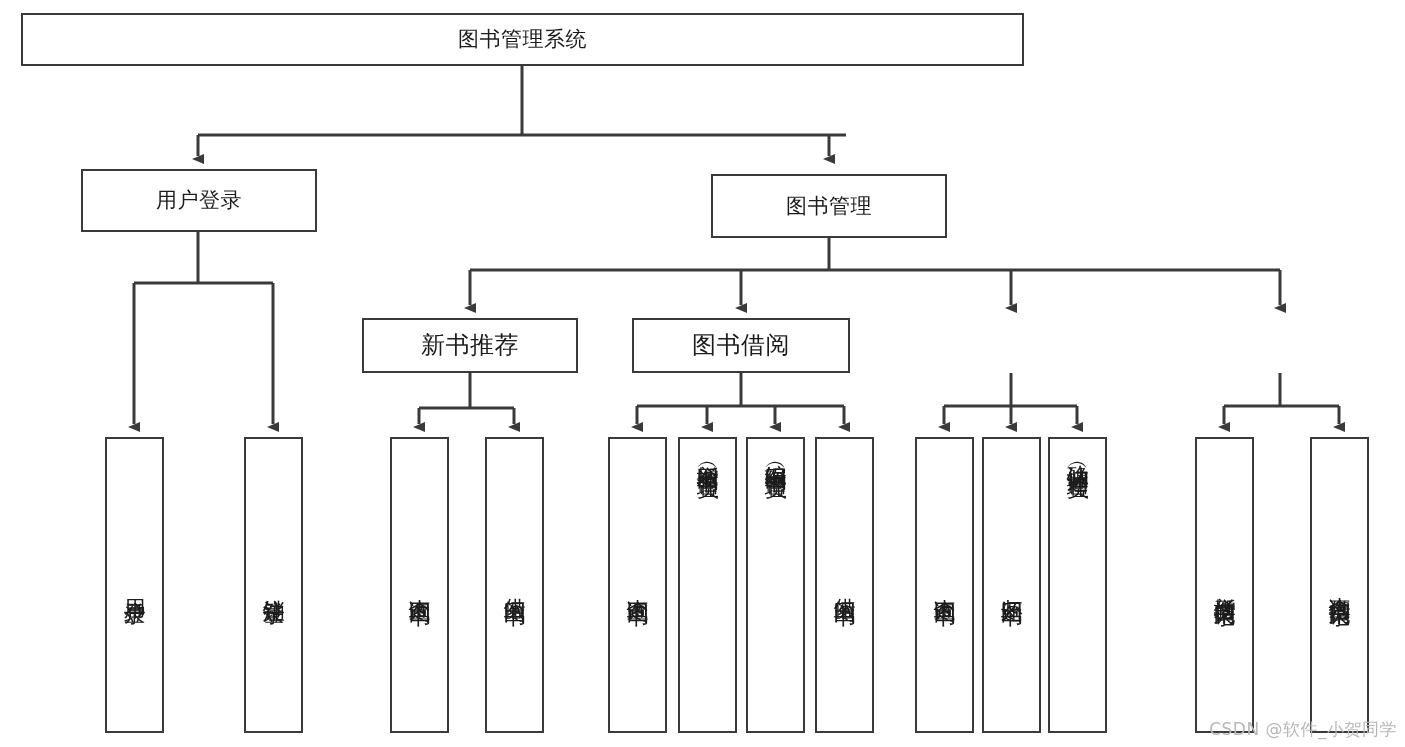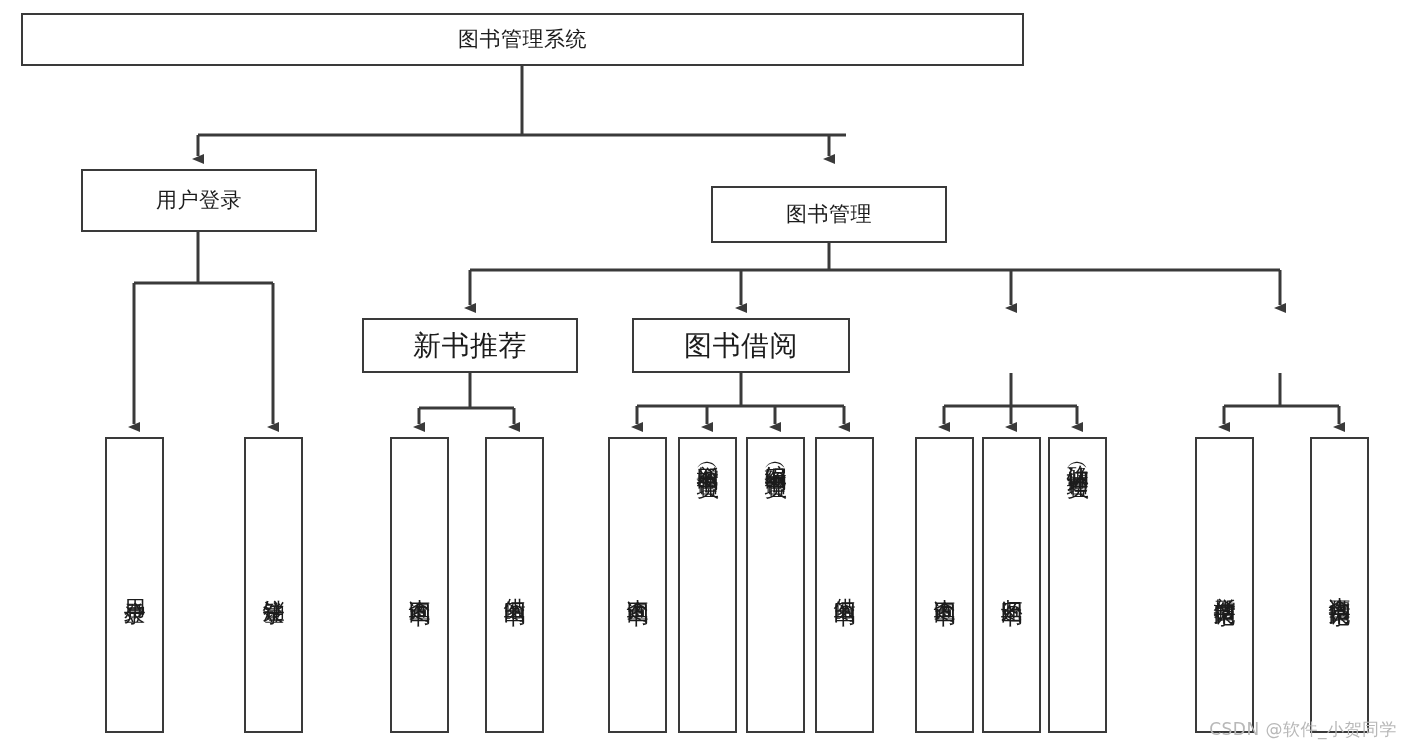--- a/index.html
+++ b/index.html
@@ -23,21 +23,21 @@
     color:#1c1c1c;
     z-index:2;
   }
   .node .label{
     display:block;
     text-align:right;
     line-height:1.05;
     letter-spacing:0.5px;
   }
   .node.h .label{font-size:21px;}
-  .node.lvl2 .label{font-size:28px;}
+  .node.lvl2 .label{font-size:24px;}
 
   
   .node.vert{
     align-items:flex-start;
     padding-top:8px;
   }
   .node.vert .label{
     writing-mode:vertical-rl;
     text-orientation:upright;
     font-size:22px;
@@ -113,21 +113,21 @@
     </g>
   </svg>
 
   <div class="node h" style="left:21px;top:13px;width:1003px;height:53px;">
     <span class="label">图书管理系统</span>
   </div>
 
   <div class="node h" style="left:81px;top:169px;width:236px;height:63px;">
     <span class="label">用户登录</span>
   </div>
-  <div class="node h" style="left:711px;top:186px;width:236px;height:57px;">
+  <div class="node h" style="left:711px;top:174px;width:236px;height:64px;">
     <span class="label">图书管理</span>
   </div>
 
   <div class="node lvl2" style="left:362px;top:318px;width:216px;height:55px;">
     <span class="label">新书推荐</span>
   </div>
   <div class="node lvl2" style="left:632px;top:318px;width:218px;height:55px;">
     <span class="label">图书借阅</span>
   </div>
 

